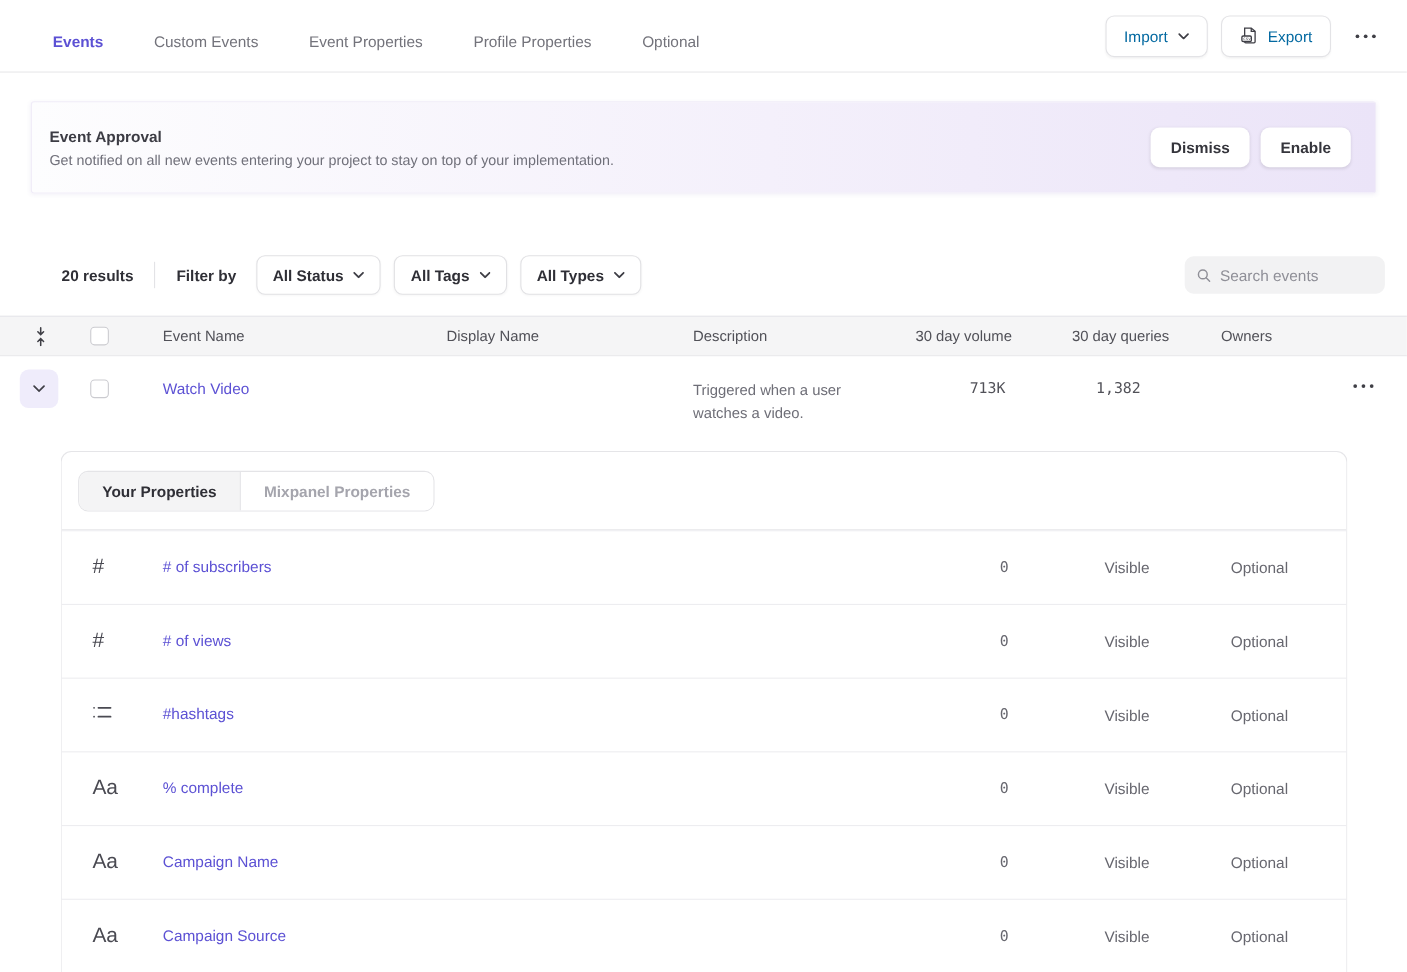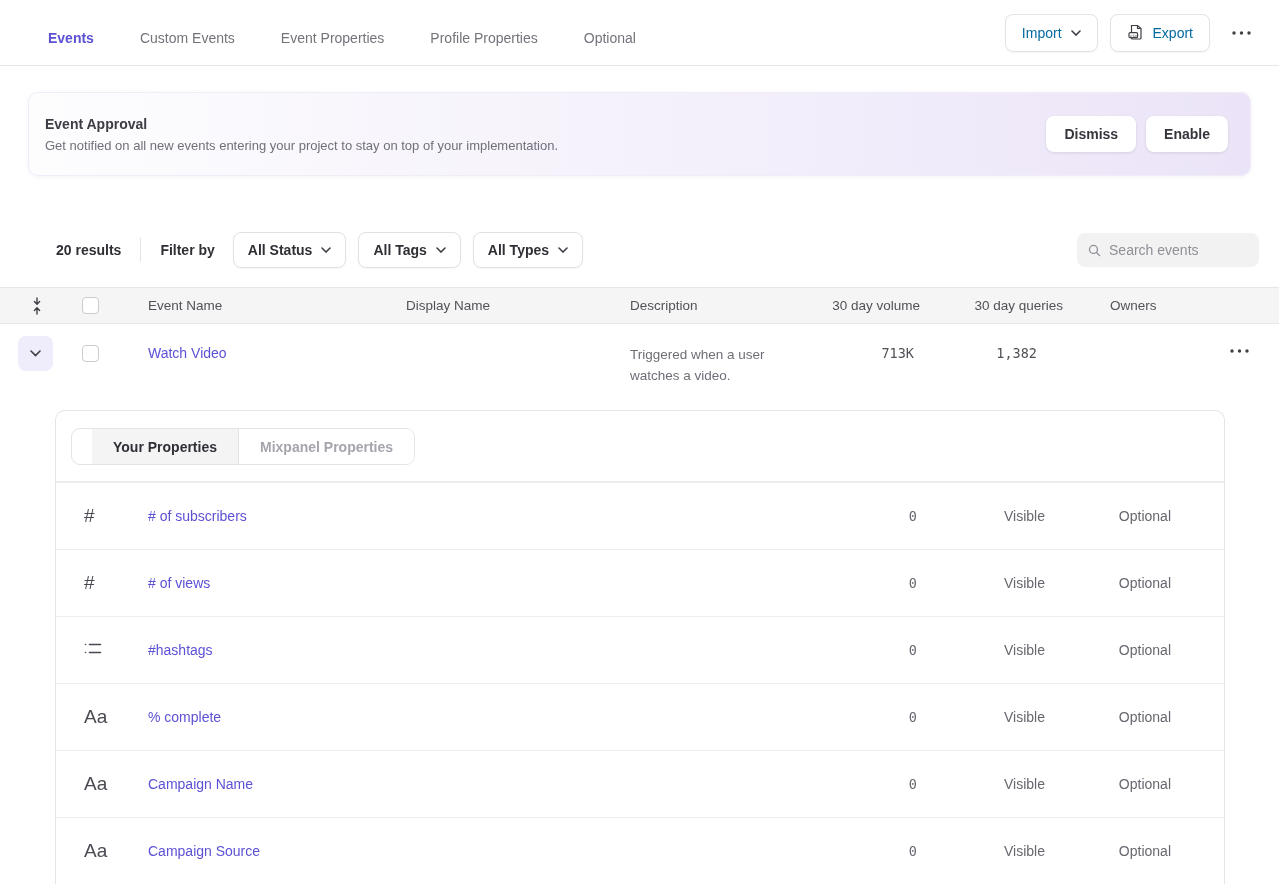--- a/index.html
+++ b/index.html
@@ -16,21 +16,21 @@
   .tab.active .tab-label { color:#5c51d4; font-weight:600; }
   .tab-underline { height:3px; border-radius:2px; width:100%; background:transparent; }
   .tab.active .tab-underline { background:#5c51d4; }
   .nav-actions { display:flex; align-items:center; gap:12px; }
   .btn { height:38px; border:1px solid #e3e3e6; border-radius:8px; background:#fff;
     display:inline-flex; align-items:center; gap:9px; padding:0 16px; font-size:14px;
     color:#0369a1; font-weight:500; box-shadow:0 1px 2px rgba(0,0,0,.04); cursor:pointer; }
   .more-btn { margin-left:6px; padding:6px 4px; cursor:pointer; display:flex; align-items:center; }
 
   
-  .banner { margin:26px 28px 0; height:84px; border-radius:10px;
+  .banner { margin:26px 28px 0; height:84px; border-radius:3px;
     background:linear-gradient(90deg,#fdfdfe 0%,#f4f0fb 55%,#ebe4f8 100%);
     border:1px solid #f0ecf8; box-shadow:0 1px 4px rgba(90,70,150,.07);
     display:flex; align-items:center; padding:0 22px 0 16px; }
   .banner-text { flex:1; }
   .banner-title { font-size:14px; font-weight:700; color:#3c3c44; }
   .banner-desc { font-size:13px; color:#70707a; margin-top:6px; }
   .banner-btn { height:36px; border:none; border-radius:8px; background:#fff;
     padding:0 18px; font-size:14px; font-weight:600; color:#35353c;
     box-shadow:0 1px 3px rgba(0,0,0,.10); cursor:pointer; margin-left:10px; }
 
@@ -70,21 +70,21 @@
   .num { font-family:"DejaVu Sans Mono", monospace; font-size:13.5px; color:#515158; margin-top:9px; }
   .vol { padding-right:6px; }
   .qry { padding-right:26px; }
   .row-more { display:flex; justify-content:center; margin-top:13px; cursor:pointer; }
 
   
   .panel { margin:10px 54px 0 55px; background:#fff; border:1px solid #e5e5e8;
     border-bottom:none; border-radius:10px 10px 0 0; height:480px; }
   .panel-head { padding:17px 15px 16px 15px; border-bottom:1px solid #eaeaed; }
   .seg { display:inline-flex; border:1px solid #e4e4e7; border-radius:9px; overflow:hidden;
-    height:37px;padding-left:20px; }
+    height:37px; }
   .seg-tab { display:flex; align-items:center; padding:0 21px; font-size:14px; font-weight:600;
     cursor:pointer; background:#fff; color:#a5a5ad; }
   .seg-tab.active { background:#f4f4f5; color:#2f2f36; border-right:1px solid #e4e4e7; }
   .prow { display:grid; grid-template-columns:64px 1fr 96px 128px 126px; align-items:center;
     height:67px; padding:0 53px 0 28px; border-top:1px solid #ededf0; }
   .prow:first-of-type { border-top:none; }
   .picon { color:#4a4a52; }
   .picon.hash { font-size:19px; font-weight:400; }
   .picon.aa { font-size:19px; font-weight:500; }
   .prop-link { font-size:14px; color:#5c51d4; cursor:pointer; }

